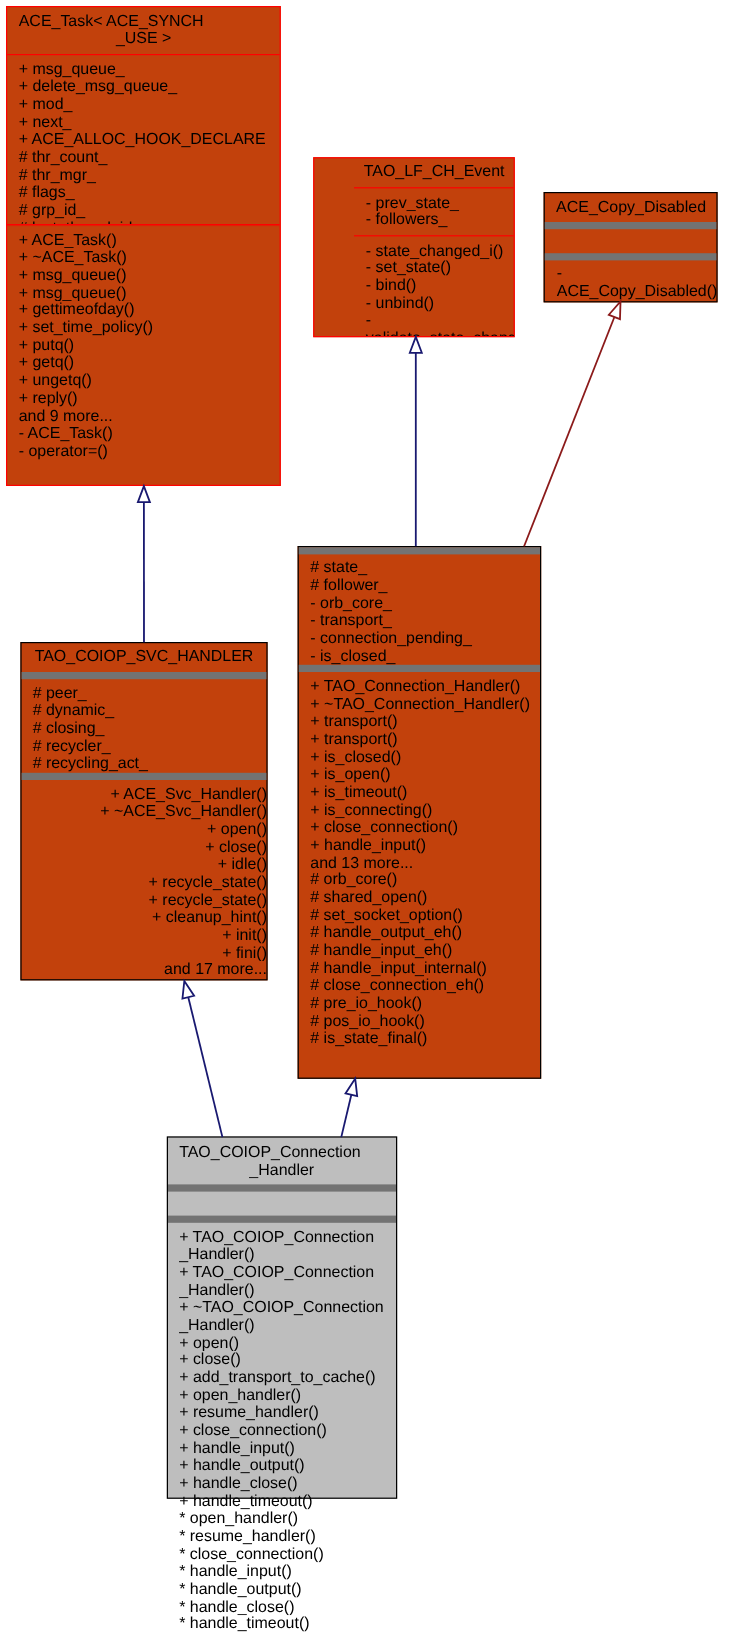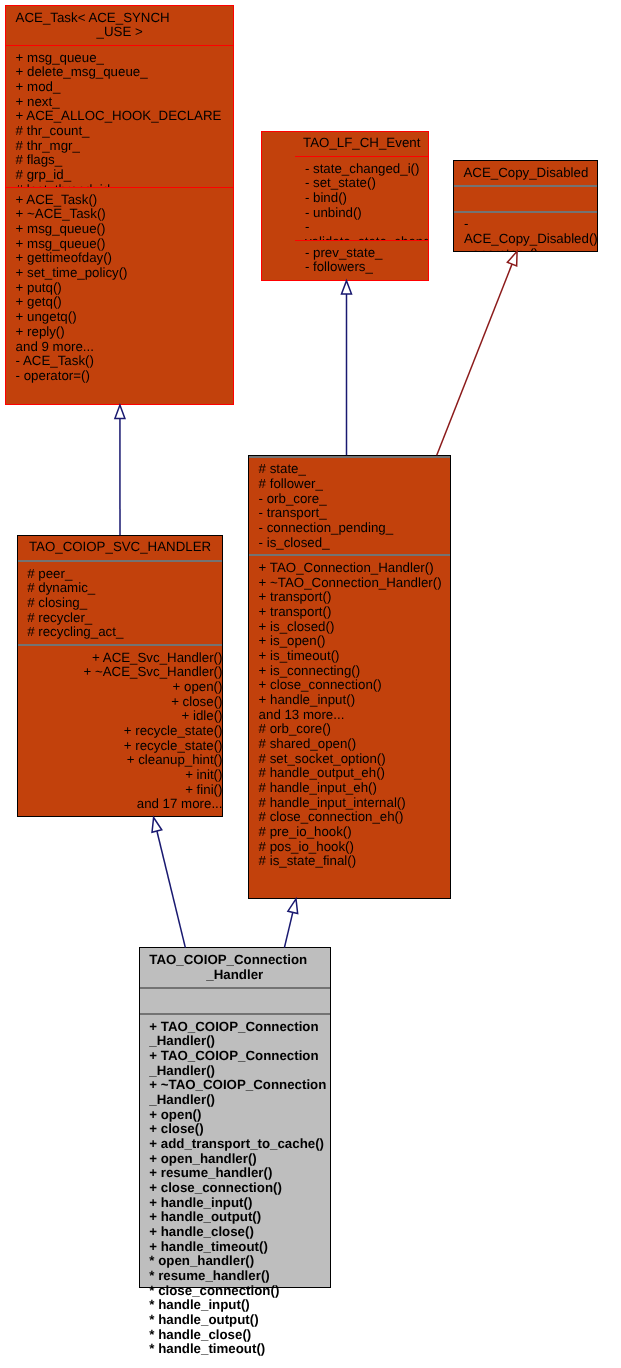--- a/index.html
+++ b/index.html
@@ -6,21 +6,21 @@
   html,body{margin:0;padding:0;background:#ffffff;}
   #canvas{position:relative;width:621px;height:1368px;background:#ffffff;overflow:hidden;
     font-family:"Liberation Sans",sans-serif;font-size:13.3px;line-height:14.678px;color:#000000;
     text-rendering:geometricPrecision;
     -webkit-font-smoothing:antialiased;}
   .node{position:absolute;box-sizing:border-box;background:#c2410c;}
   .node.template{border:1px solid #ff0000;}
   .node.plain{border:1px solid #000000;}
   .node.fill{border:1px solid #000000;background:#bebebe;}
   .sect{box-sizing:border-box;overflow:hidden;padding:4.75px 0 5.936px 0;position:relative;}
-  .sect.div{border-top:2px solid #737373;}
+  .sect.div{border-top:6px solid #737373;}
   .template .sect.div{border-top:1px solid #ff0000;}
   .ln{white-space:pre-line;padding-left:9.6px;will-change:opacity;}
   .title-center{padding-left:0;text-align:center;}
   .title-left{text-align:left;}
   svg.edges{position:absolute;left:0;top:0;width:621px;height:1368px;overflow:visible;pointer-events:none;}
 </style>
 </head>
 <body>
 
 <div id="canvas">
@@ -54,30 +54,30 @@
       <div class="ln">+ reply()</div>
       <div class="ln">and 9 more...</div>
       <div class="ln">- ACE_Task()</div>
       <div class="ln">- operator=()</div>
     </div>
   </div>
   <div class="node template" style="left:261.3px;top:130.6px;width:167.9px;height:150.48px;padding-left:33px;">
     <div class="sect" style="height:24.36px;">
       <div class="ln title-center">TAO_LF_CH_Event</div>
     </div>
+    <div class="sect div" style="height:40.04px;">
+      <div class="ln">- prev_state_</div>
+      <div class="ln">- followers_</div>
+    </div>
     <div class="sect div" style="height:84.08px;">
       <div class="ln">- state_changed_i()</div>
       <div class="ln">- set_state()</div>
       <div class="ln">- bind()</div>
       <div class="ln">- unbind()</div>
       <div class="ln">- validate_state_change()</div>
-    </div>
-    <div class="sect div" style="height:40.04px;">
-      <div class="ln">- prev_state_</div>
-      <div class="ln">- followers_</div>
     </div>
   </div>
   <div class="node plain" style="left:453.4px;top:159.8px;width:145px;height:91.77px;">
     <div class="sect" style="height:24.36px;">
       <div class="ln title-center">ACE_Copy_Disabled</div>
     </div>
     <div class="sect div" style="height:25.36px;">
     </div>
     <div class="sect div" style="height:40.04px;">
       <div class="ln">- ACE_Copy_Disabled()</div>
@@ -135,21 +135,21 @@
       <div class="ln">+ close()</div>
       <div class="ln">+ idle()</div>
       <div class="ln">+ recycle_state()</div>
       <div class="ln">+ recycle_state()</div>
       <div class="ln">+ cleanup_hint()</div>
       <div class="ln">+ init()</div>
       <div class="ln">+ fini()</div>
       <div class="ln">and 17 more...</div>
     </div>
   </div>
-  <div class="node fill" style="left:138.7px;top:947.4px;width:192.2px;height:341px;font-weight:bold;">
+  <div class="node fill" style="left:138.7px;top:947.4px;width:192.2px;height:302px;">
     <div class="sect" style="height:39.04px;">
       <div class="ln title-left">TAO_COIOP_Connection</div>
       <div class="ln title-center">_Handler</div>
     </div>
     <div class="sect div" style="height:25.36px;">
     </div>
     <div class="sect div" style="height:348.28px;">
       <div class="ln">+ TAO_COIOP_Connection
 _Handler()</div>
       <div class="ln">+ TAO_COIOP_Connection

